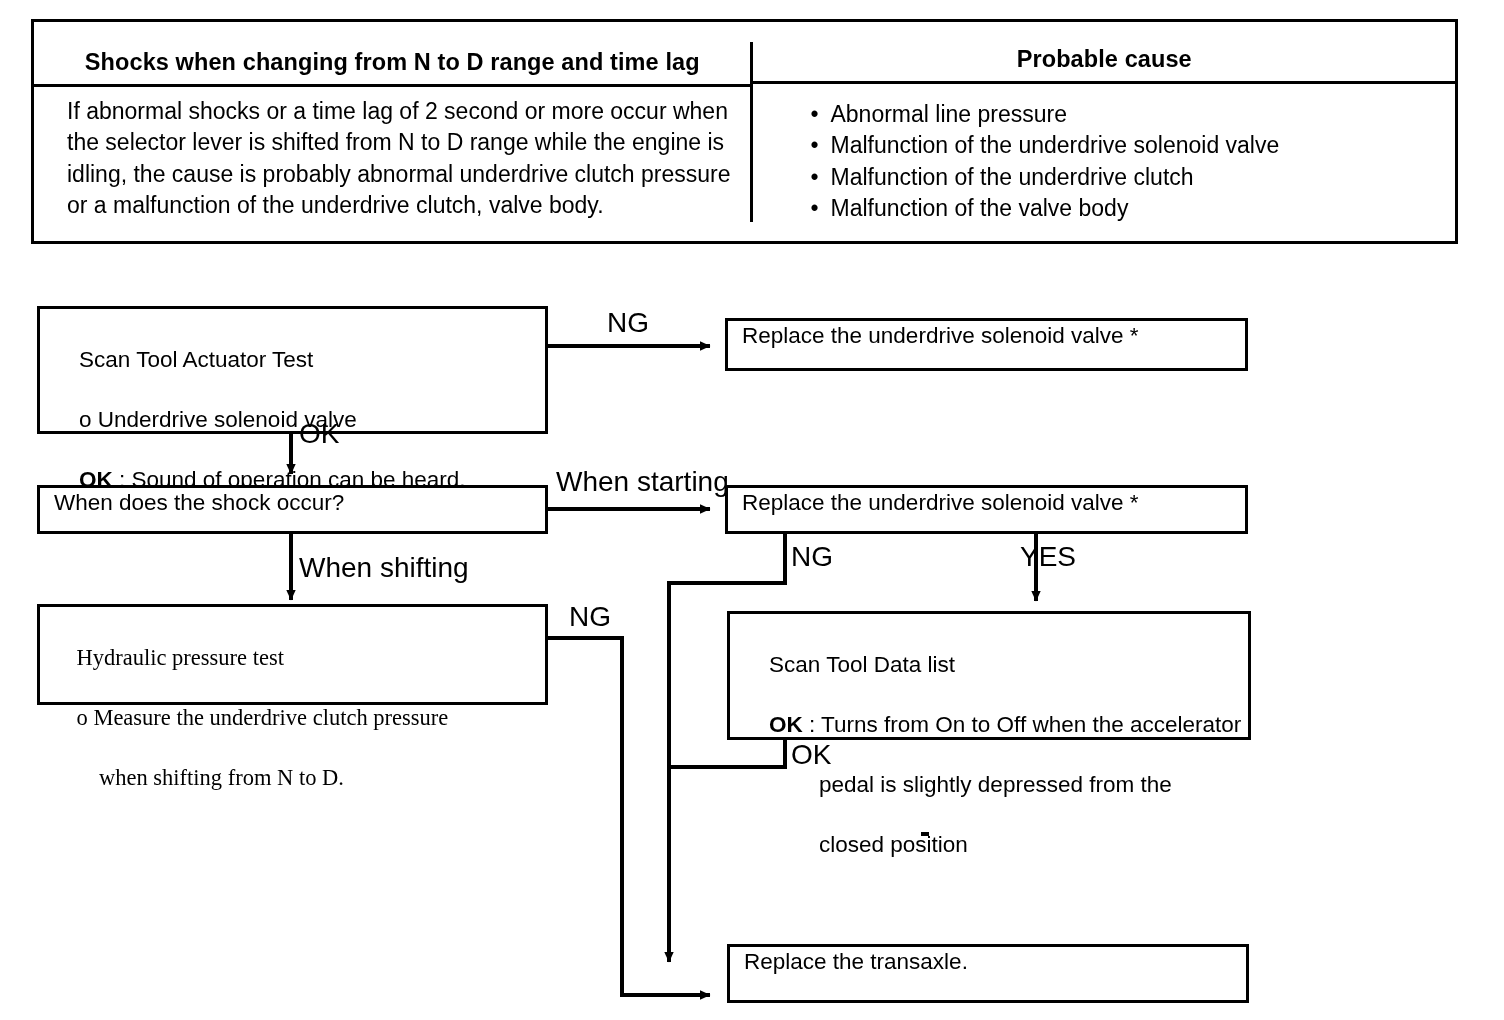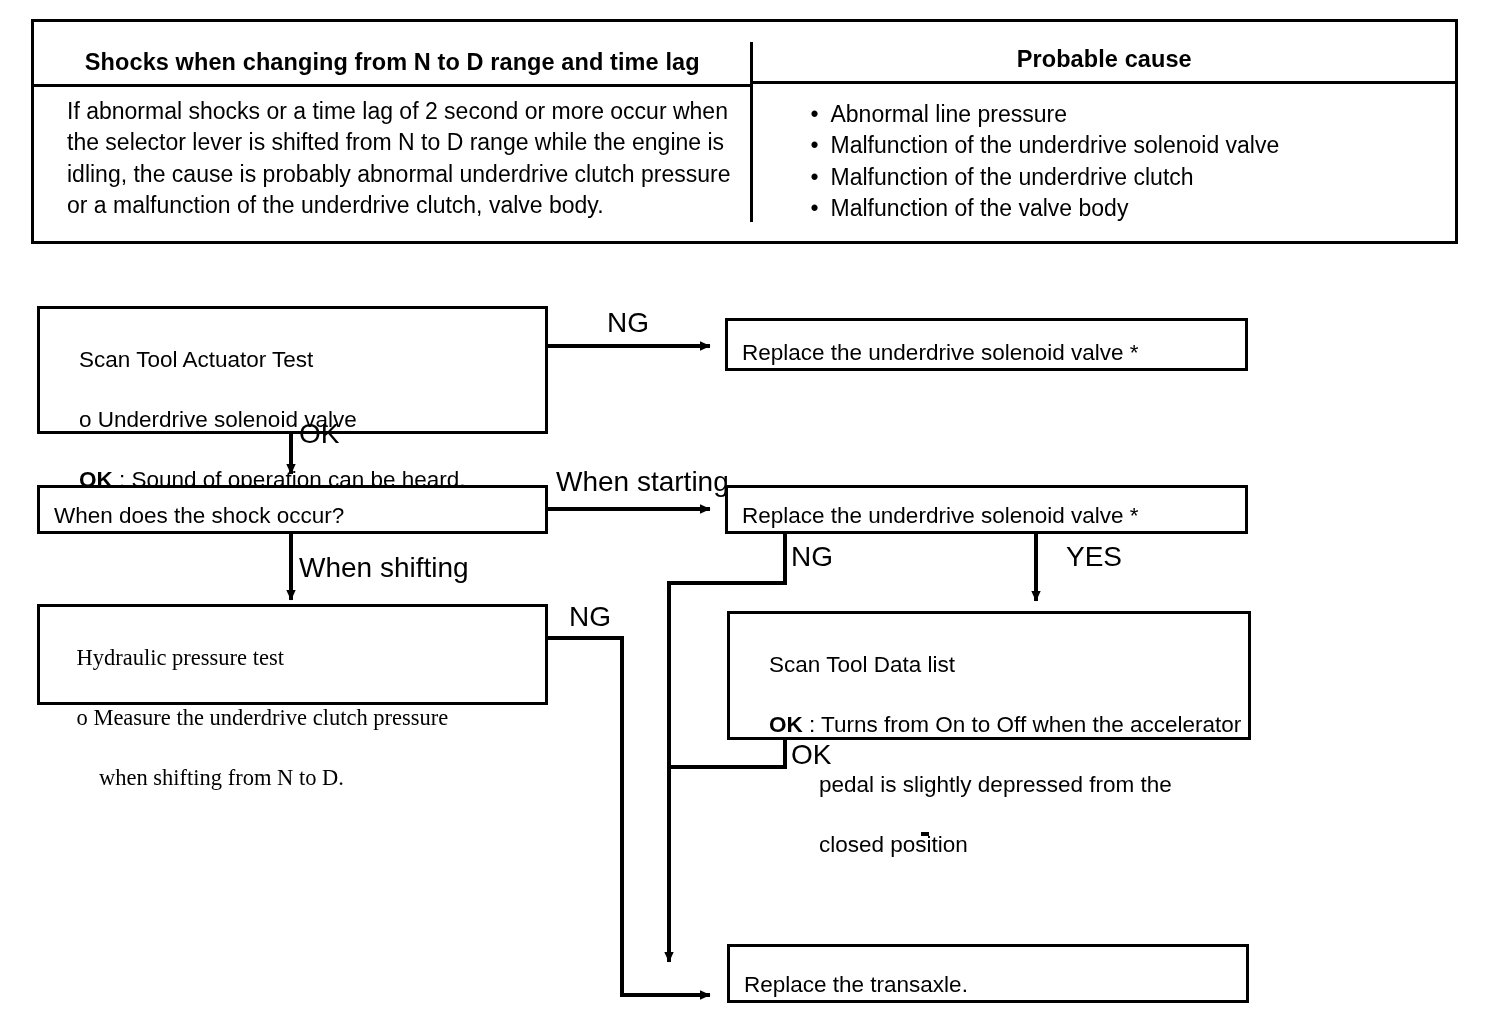--- a/index.html
+++ b/index.html
@@ -85,21 +85,21 @@
     box-sizing: border-box;
     border: 3px solid #000;
     background: #fff;
     font-size: 22.5px;
     line-height: 30px;
     padding: 6px 10px 4px 14px;
     white-space: pre;
   }
   .fbox.single {
     display: flex;
-    align-items: flex-end;
+    align-items: flex-start;
     padding-top: 0;
     padding-bottom: 0;
   }
   .bold { font-weight: bold; }
 
   .edge-label {
     position: absolute;
     font-size: 28px;
     line-height: 26px;
     white-space: nowrap;
@@ -208,17 +208,17 @@
 
   <div class="fbox single" style="left:727px; top:944px; width:522px; height:59px;">
     <span>Replace the transaxle.</span>
   </div>
 
   <div class="edge-label" style="left:607px; top:310px;">NG</div>
   <div class="edge-label" style="left:299px; top:421px;">OK</div>
   <div class="edge-label" style="left:556px; top:469px;">When starting</div>
   <div class="edge-label" style="left:299px; top:555px;">When shifting</div>
   <div class="edge-label" style="left:791px; top:544px;">NG</div>
-  <div class="edge-label" style="left:1020px; top:544px;margin-left:46px;">YES</div>
+  <div class="edge-label" style="left:1020px; top:544px;">YES</div>
   <div class="edge-label" style="left:569px; top:604px;">NG</div>
   <div class="edge-label" style="left:791px; top:742px;">OK</div>
 
 </div>
 
 </body></html>

